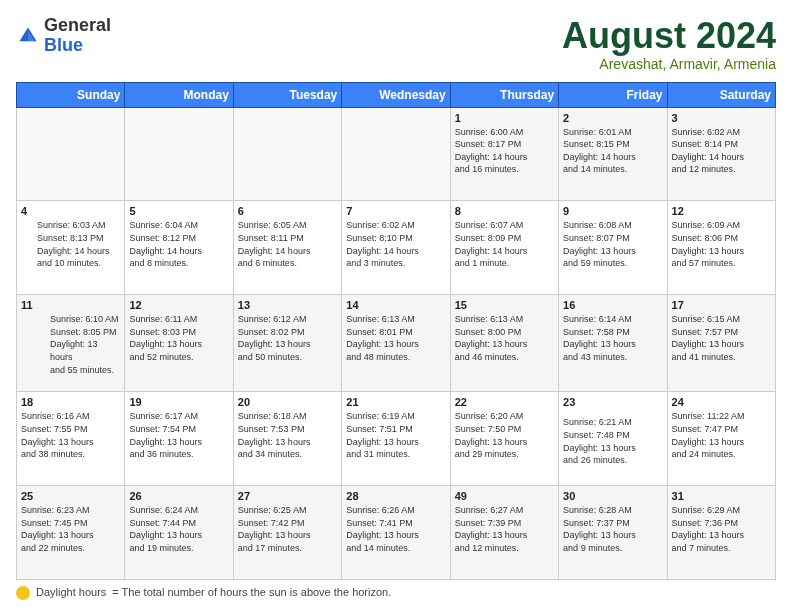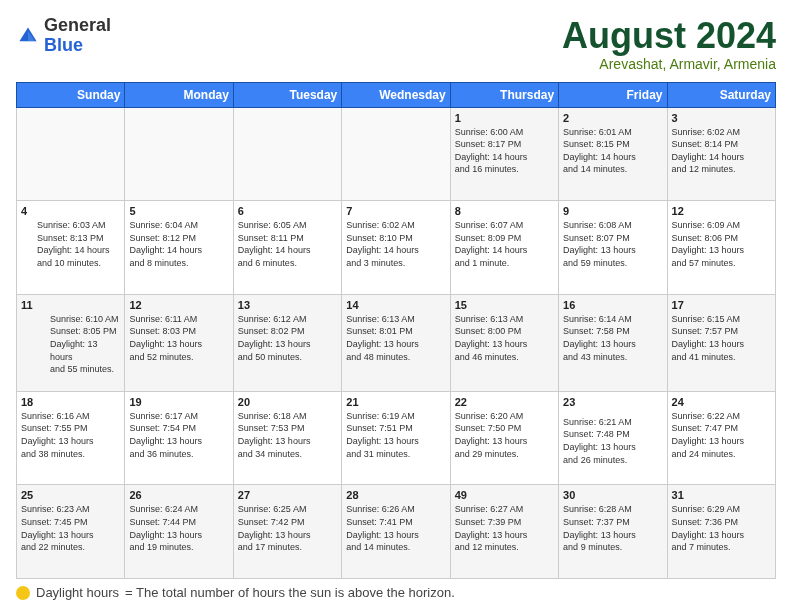--- a/index.html
+++ b/index.html
@@ -92,24 +92,24 @@
     .cell-info {
       font-size: 9px;
       color: #333;
       line-height: 1.4;
     }
     .empty-cell {
       background: #f9f9f9 !important;
     }
     .footer {
       display: flex;
-      align-items: flex-end;
+      align-items: flex-start;
       gap: 6px;
       margin-top: 6px;
-      font-size: 13px;
+      font-size: 11px;
       color: #444;
     }
     .footer-sun {
       width: 14px;
       height: 14px;
       background: #f5c518;
       border-radius: 50%;
       display: inline-block;
     }
   </style>
@@ -314,21 +314,21 @@
           </td>
           <td>
             <div class="cell-day">23</div>
             <div class="cell-info" style="white-space: pre-line; margin-top: 8px;">Sunrise: 6:21 AM
 Sunset: 7:48 PM
 Daylight: 13 hours
 and 26 minutes.</div>
           </td>
           <td>
             <div class="cell-day">24</div>
-            <div class="cell-info" style="white-space: pre-line;">Sunrise: 6:22 AM
+            <div class="cell-info" style="white-space: pre-line;">Sunrise: 11:22 AM
 Sunset: 7:47 PM
 Daylight: 13 hours
 and 24 minutes.</div>
           </td>
         </tr>
         <tr>
           <td>
             <div class="cell-day">25</div>
             <div class="cell-info" style="white-space: pre-line;">Sunrise: 6:23 AM
 Sunset: 7:45 PM

